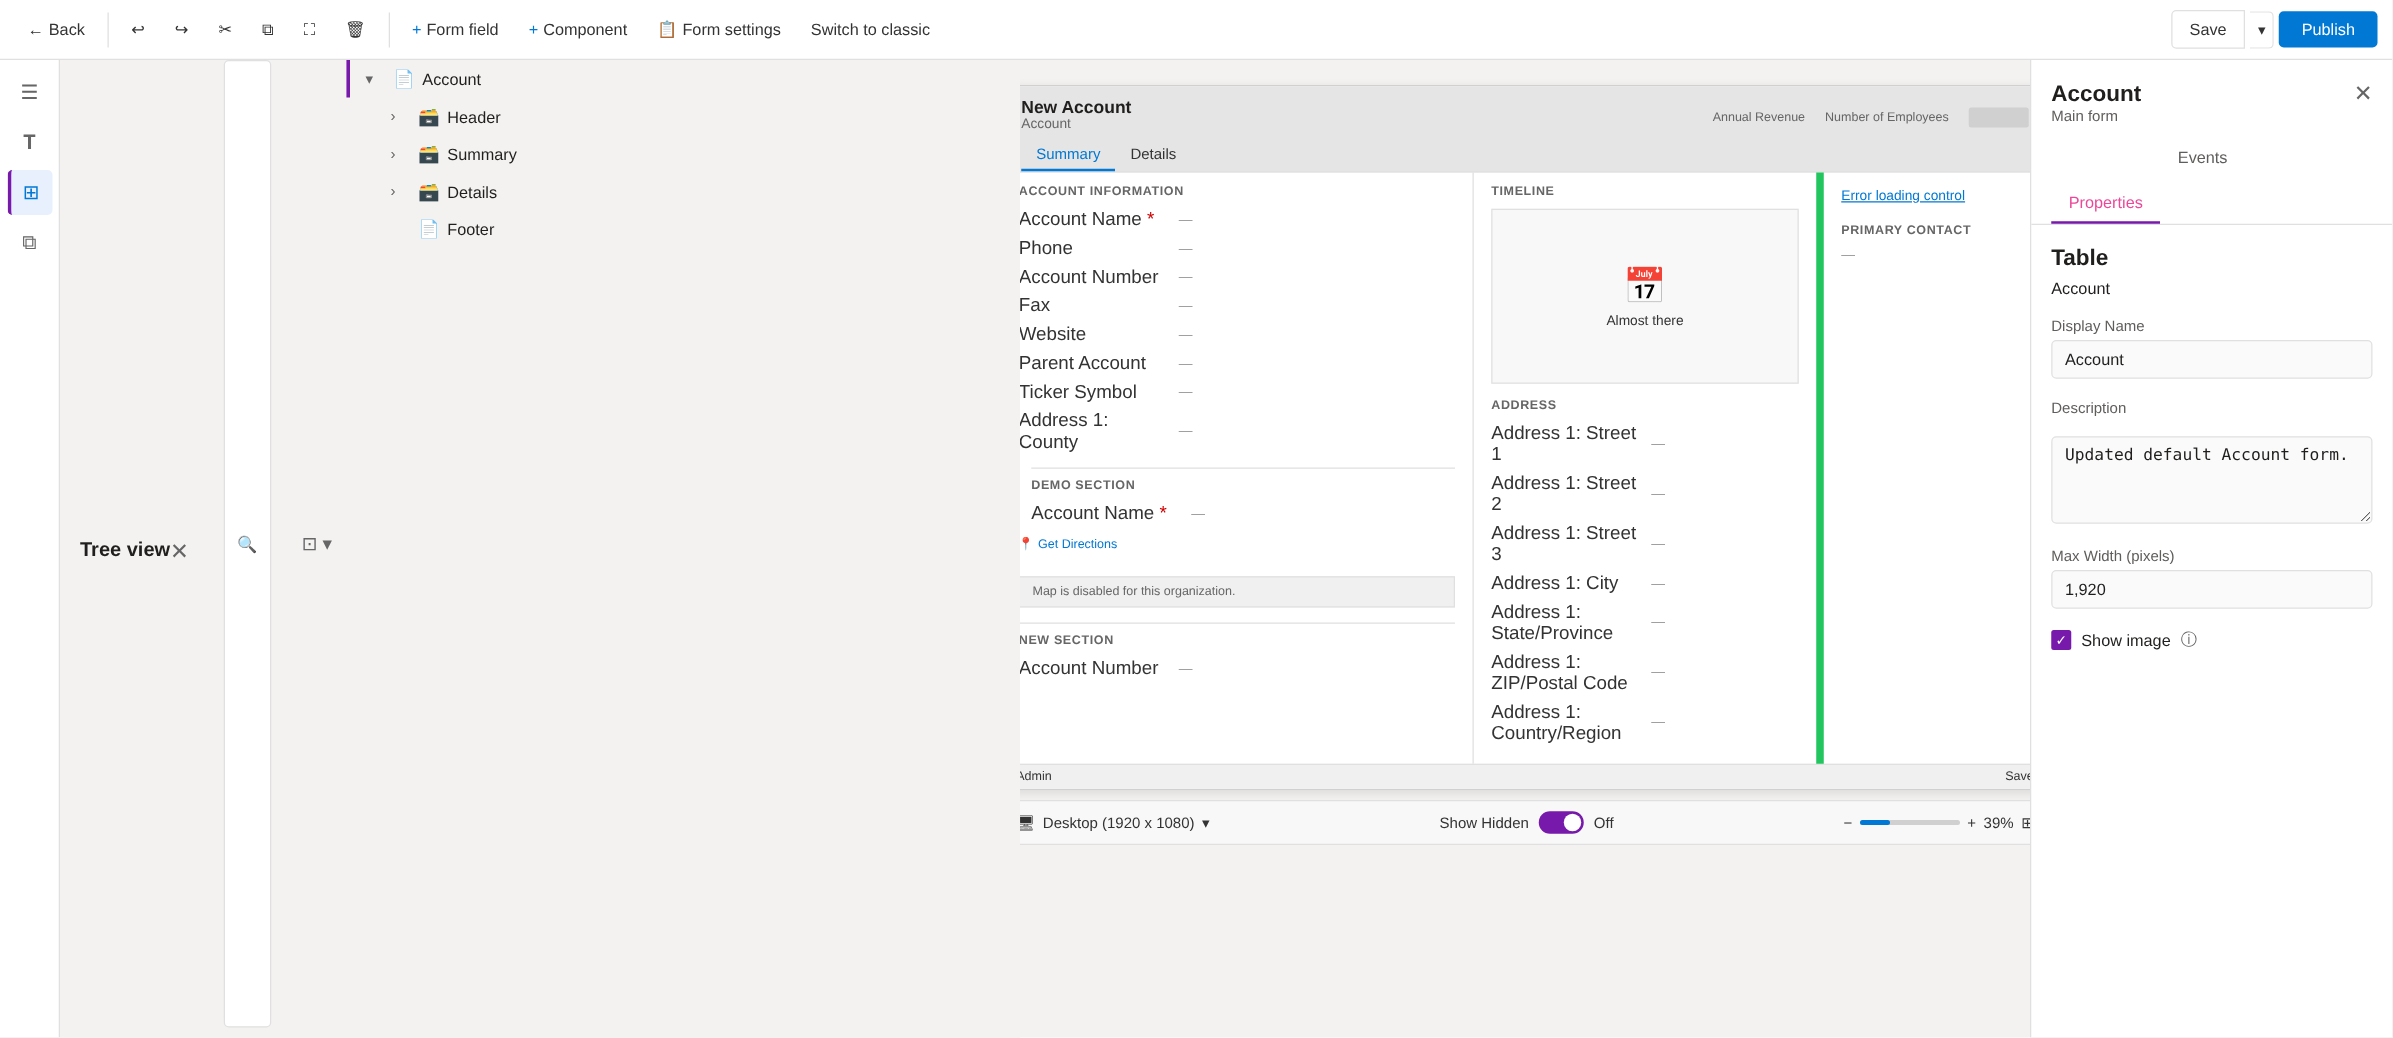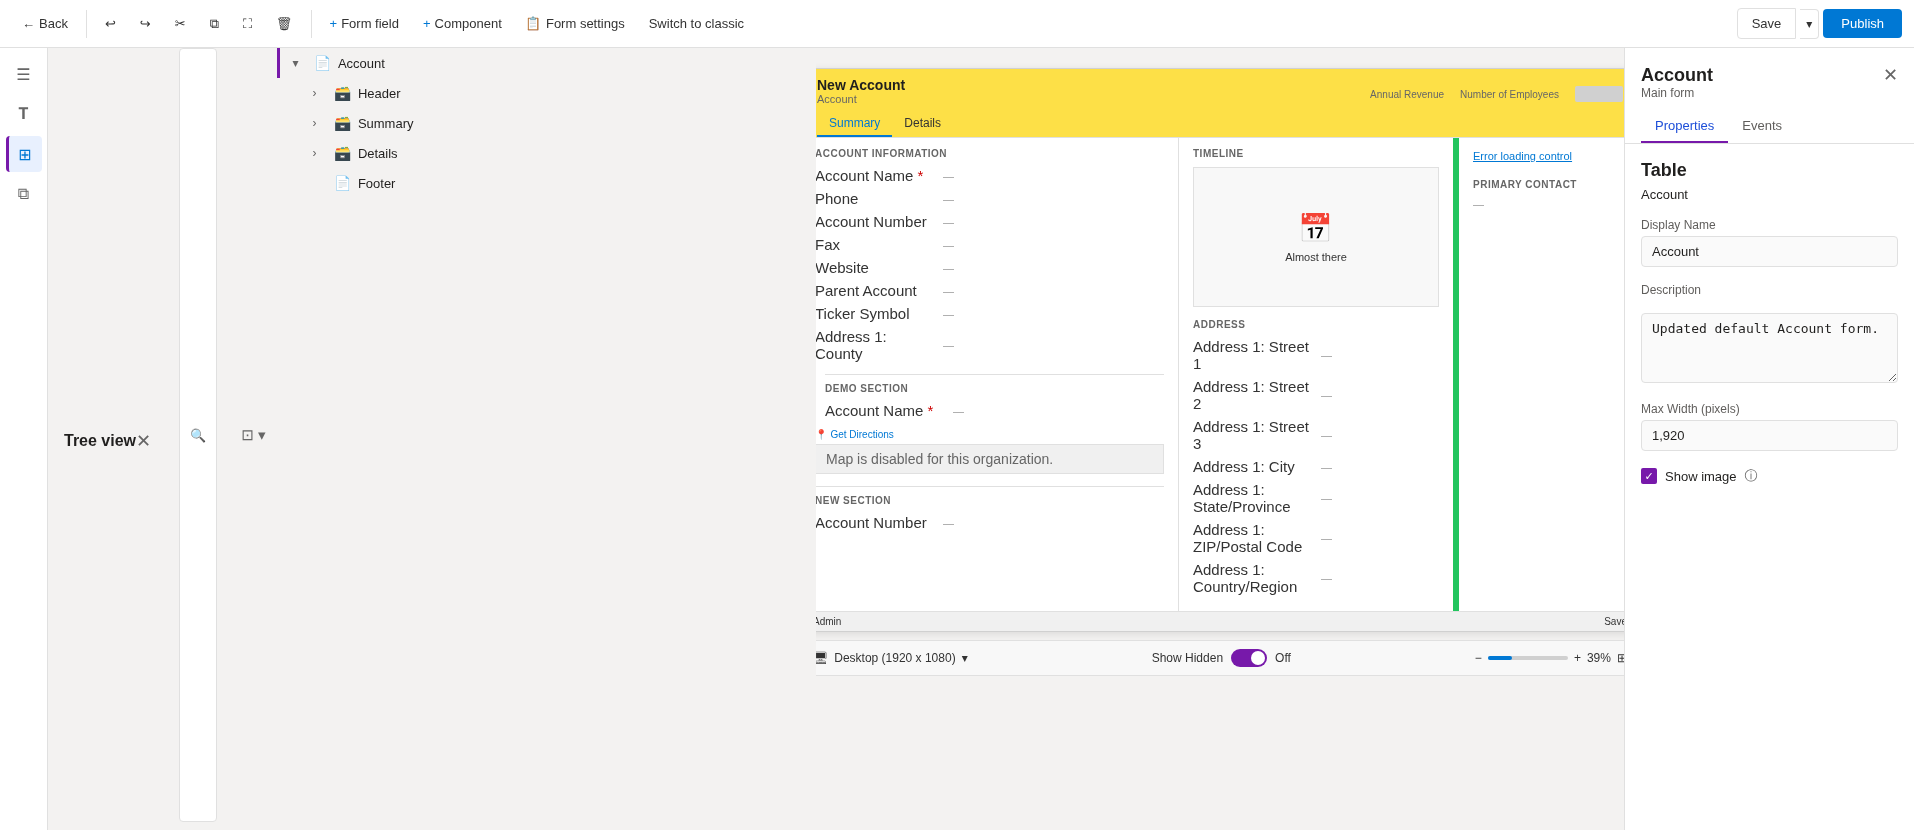--- a/index.html
+++ b/index.html
@@ -114,21 +114,21 @@
     }
 
     .form-preview {
       width: 840px;
       background: #fff;
       border: 1px solid #d0d0d0;
       min-height: 480px;
       box-shadow: 0 2px 8px rgba(0,0,0,0.1);
     }
     .form-preview-header {
-      background: #fde047;
+      background: #e5e5e5;
       border-bottom: 1px solid #e0e0e0;
       padding: 8px 16px 0;
     }
     .form-title { font-size: 14px; font-weight: 600; color: #201f1e; }
     .form-subtitle { font-size: 11px; color: #666; margin-bottom: 6px; }
     .form-tabs { display: flex; gap: 0; }
     .form-tab {
       font-size: 12px; padding: 5px 12px; cursor: pointer; color: #333;
       border-bottom: 2px solid transparent;
     }
@@ -154,23 +154,23 @@
     .timeline-text { font-size: 11px; color: #333; }
 
     .almost-there { text-align: center; }
 
     .error-control { font-size: 11px; color: #0078d4; text-decoration: underline; cursor: pointer; }
     .demo-section { margin-top: 12px; border-top: 1px solid #e0e0e0; padding-top: 8px; margin-left: 10px; }
     .new-section { margin-top: 12px; border-top: 1px solid #e0e0e0; padding-top: 8px; }
 
     .map-box {
       background: #f0f0f0; border: 1px solid #e0e0e0;
-      padding: 6px 10px; font-size: 14px; color: #666;
+      padding: 6px 10px; font-size: 10px; color: #666;
       display: flex; align-items: center; gap: 4px;
-      margin-top: 4px;
+      margin-top: 20px;
     }
 
     .get-directions { font-size: 10px; color: #0078d4; display: flex; align-items: center; gap: 3px; }
 
     .form-footer-bar {
       background: #f0f0f0; border-top: 1px solid #e0e0e0;
       padding: 4px 12px; font-size: 10px; color: #333;
       display: flex; align-items: center; justify-content: space-between;
     }
 
@@ -221,21 +221,21 @@
     }
     .rp-title-row { display: flex; align-items: center; justify-content: space-between; }
     .rp-title { font-size: 18px; font-weight: 600; color: #201f1e; }
     .rp-subtitle { font-size: 12px; color: #605e5c; margin-bottom: 10px; }
     .rp-close { background: none; border: none; cursor: pointer; font-size: 18px; color: #666; }
     .rp-tabs { display: flex; gap: 0; }
     .rp-tab {
       font-size: 13px; padding: 8px 14px; cursor: pointer; color: #605e5c;
       border-bottom: 2px solid transparent;
     }
-    .rp-tab.active { border-bottom: 2px solid #7719aa; color: #1d4ed8; font-weight: 500; }
+    .rp-tab.active { border-bottom: 2px solid #7719aa; color: #ec4899; font-weight: 500; margin-top: 36px; }
 
     .rp-body { padding: 16px; }
     .rp-section-title { font-size: 18px; font-weight: 600; color: #201f1e; margin-bottom: 6px; }
     .rp-value { font-size: 13px; color: #201f1e; margin-bottom: 16px; }
     .rp-label { font-size: 12px; color: #605e5c; margin-bottom: 4px; }
     .rp-input {
       width: 100%; border: 1px solid #e0e0e0; border-radius: 4px;
       padding: 7px 10px; font-size: 13px; color: #201f1e; background: #fafafa;
       margin-bottom: 16px; outline: none;
     }

